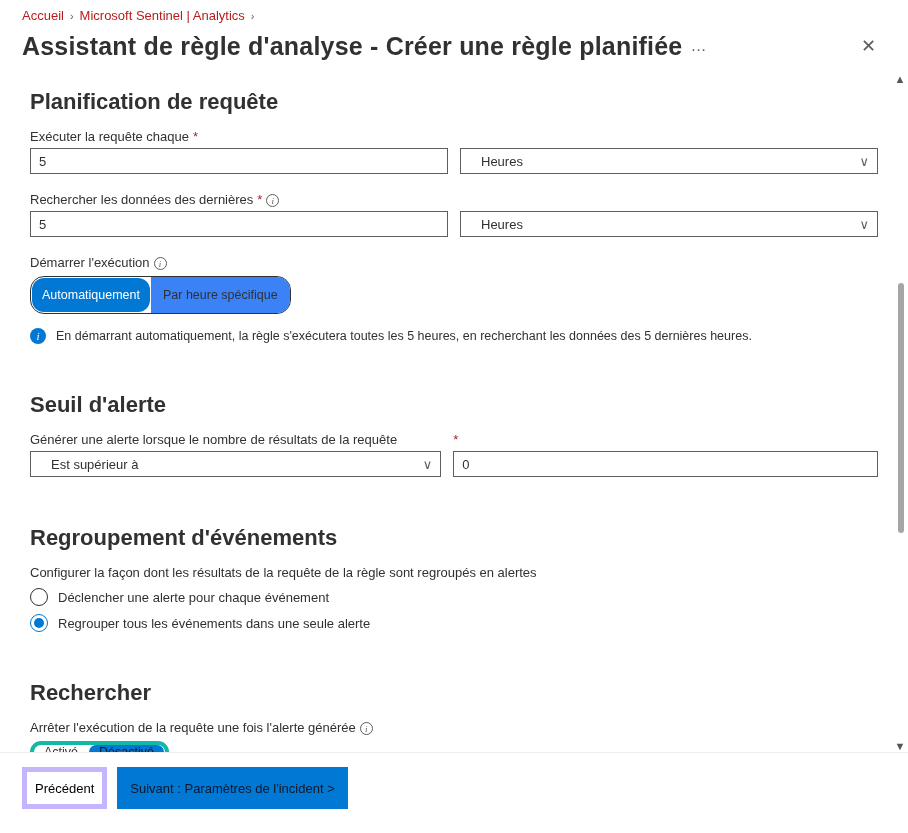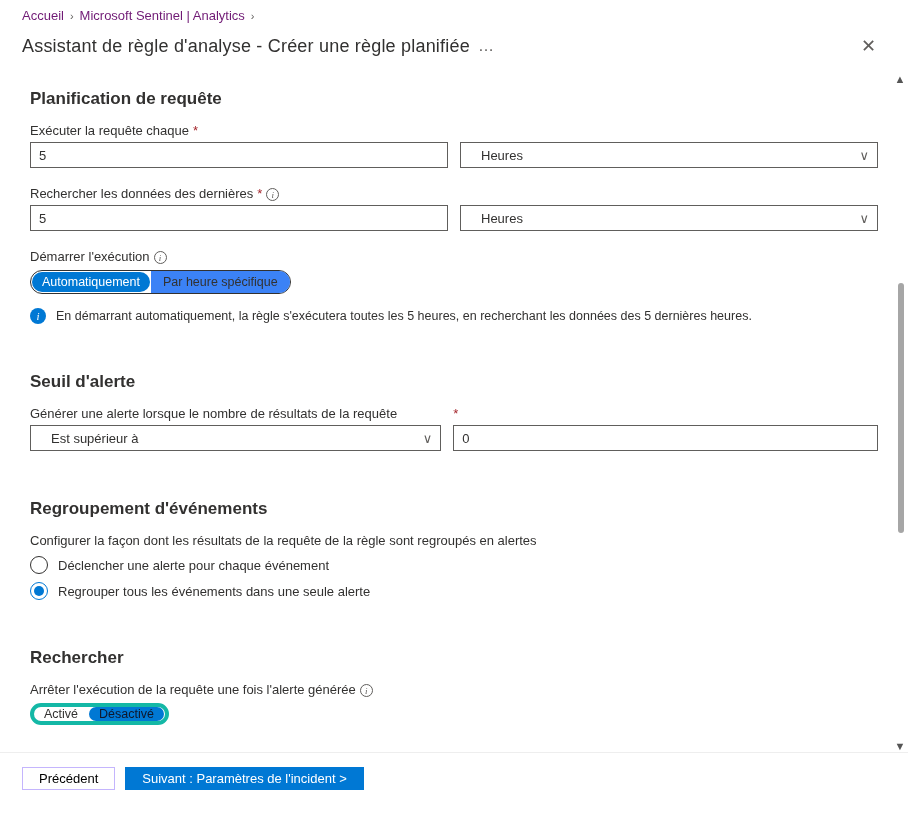--- a/index.html
+++ b/index.html
@@ -13,29 +13,29 @@
     overflow: hidden;
     position: relative;
   }
   .breadcrumbs {
     display: flex;
     align-items: center;
     gap: 6px;
     padding: 8px 22px 0 22px;
     font-size: 13px;
   }
-  .breadcrumbs a { color: #701a75; text-decoration: none; cursor: pointer; }
+  .breadcrumbs a { color: #b91c1c; text-decoration: none; cursor: pointer; }
   .breadcrumbs .chev { color: #605e5c; font-size: 11px; }
   .titlebar {
     display: flex;
     align-items: center;
     justify-content: space-between;
     padding: 6px 22px 10px 22px;
   }
-  .titlebar h1 { font-size: 18px; font-weight: 400; letter-spacing: .2px; }
+  .titlebar h1 { font-size: 25px; font-weight: 700; letter-spacing: .2px; }
   .title-wrap { display:flex; align-items:center; gap:8px;}
   .more-dots { color:#605e5c; font-size:16px; cursor:pointer;}
   .close-x { font-size:18px; color:#605e5c; cursor:pointer; padding:6px 10px;}
   .content-wrap {
     position: relative;
     height: 680px;
     overflow: hidden;
     border-bottom: 1px solid #eee;
   }
   .content {
@@ -49,42 +49,42 @@
   .scroll-arrow {
     width:12px; height:12px; font-size:11px; color:#555; text-align:center; line-height:12px;
     cursor:pointer;
   }
   .scroll-arrow.top{position:absolute;top:0;}
   .scroll-arrow.bottom{position:absolute;bottom:0;}
   .scroll-thumb {
     position:absolute; right:2px; width:6px; background:#a6a6a6; border-radius:3px;
     top:210px; height:250px; cursor:pointer;
   }
-  h2.section { font-size: 17px; font-weight:600; margin: 6px 0 14px 0; }
+  h2.section { font-size: 22px; font-weight:600; margin: 6px 0 14px 0; }
   h2.section.later { margin-top: 48px; }
   .field-label { font-size:13px; color:#323130; margin-bottom:4px; display:flex; align-items:flex-end; gap:4px;}
   .req { color:#a4262c; }
   .info-icon {
     display:inline-flex; width:13px;height:13px;border:1px solid #605e5c;border-radius:50%;
     font-size:9px;align-items:center;justify-content:center;color:#605e5c;cursor:pointer;
     font-style: italic; font-family: Georgia, serif;
   }
   .row { display:flex; gap:12px; margin-bottom:18px; align-items:flex-start;}
   .col { flex:1; display:flex; flex-direction:column; }
   input[type=text], .selectbox {
     width:100%; border:1px solid #605e5c; height:26px; padding:0 8px;
     font-size:13px; background:#fff; color:#323130;
   }
   .selectbox {
     display:flex; align-items:center; justify-content:space-between; cursor:pointer;padding-left:20px;
   }
   .selectbox .chev-d { font-size:13px; color:#605e5c; }
   .pill-group {
     display:inline-flex; border:1px solid #323130; border-radius:14px; overflow:hidden;
-    height:24px; align-items:stretch; margin-top:2px;
+    height:38px; align-items:stretch; margin-top:2px;
   }
   .pill {
     padding:0 12px; font-size:12.5px; display:flex; align-items:center; cursor:pointer; background:#3b82f6;
   }
   .pill.active { background:#0078d4; color:#fff; border-radius:12px; }
   .pill-group.tight .pill.active { margin:1px; padding:0 10px;}
   .info-row { display:flex; align-items:center; gap:10px; margin-top:14px; font-size:12.5px;}
   .info-badge {
     width:16px;height:16px;background:#0078d4;color:#fff;border-radius:50%;
     display:flex;align-items:center;justify-content:center;font-size:11px;flex-shrink:0;
@@ -98,24 +98,24 @@
   .radio.checked { border-color:#0078d4; }
   .radio.checked::after { content:""; width:10px;height:10px;background:#0078d4;border-radius:50%;}
   .sub-label { font-size:13px; margin-bottom:6px;}
   .threshold-row { display:flex; gap:12px; align-items:flex-end;}
   .threshold-row .col-a { width:48.5%; }
   .threshold-row .col-b { flex:1; display:flex; flex-direction:column;}
   .footer {
     display:flex; gap:10px; padding:14px 22px; align-items:center;
   }
   .btn {
-    height:23px; padding:0 16px; font-size:13px; cursor:pointer; border:1px solid #c4b5fd;
+    height:42px; padding:0 8px; font-size:13px; cursor:pointer; border:5px solid #c4b5fd;
     background:#fff; display:flex;align-items:center;
   }
-  .btn.primary { background:#0078d4; color:#ffffff; border-color:#0078d4;}
+  .btn.primary { background:#0078d4; color:#0f172a; border-color:#0078d4;}
   .small-pill-group {
     display:inline-flex; border:4px solid #14b8a6; border-radius:13px;
     height:22px; align-items:center; margin-top:2px;
   }
   .small-pill { padding:0 10px; font-size:12.5px; cursor:pointer; height:100%; display:flex;align-items:center;}
   .small-pill.active { background:#0078d4; color:#0f172a; border-radius:11px; margin:1px;}
 </style>
 </head>
 <body>
 

